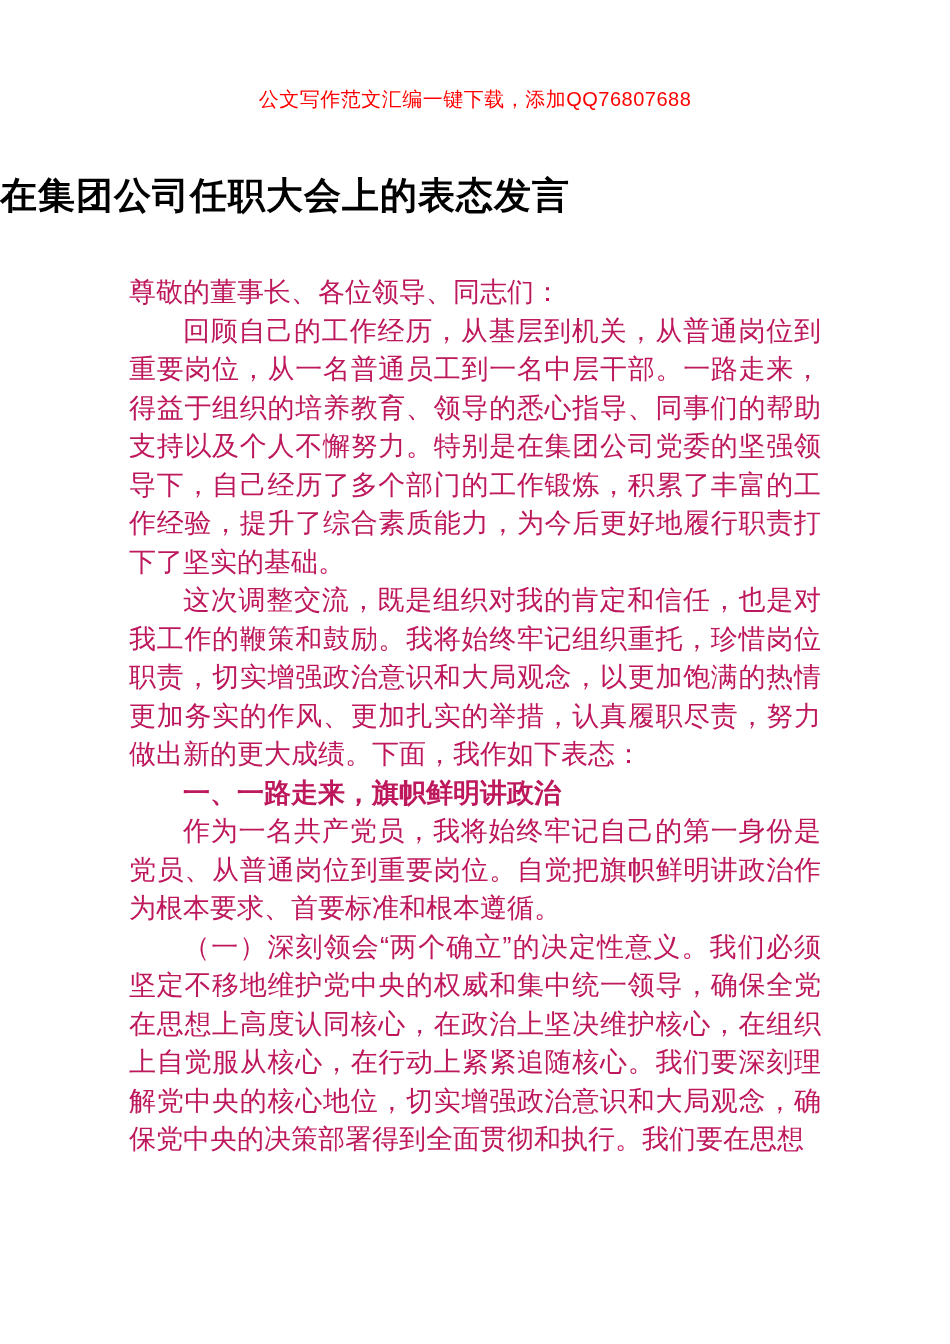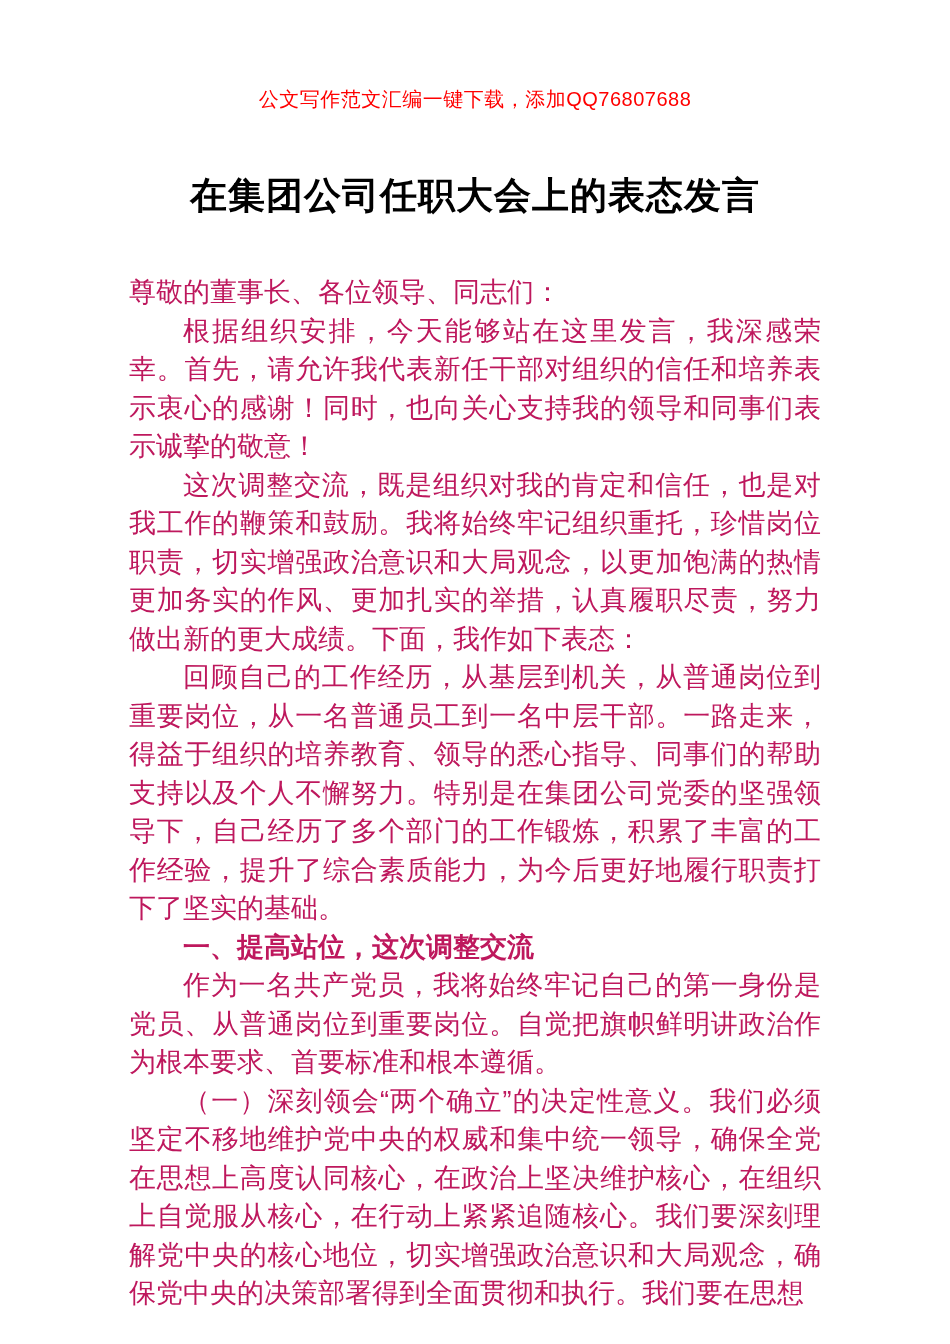--- a/index.html
+++ b/index.html
@@ -21,21 +21,21 @@
   .notice {
     margin-top: 86px;
     text-align: center;
     font-size: 20px;
     letter-spacing: 0.5px;
     color: #ff0000;
     font-weight: 400;
   }
   .doc-title {
     margin: 58px 0 0 0;
-    text-align: center;
+    text-align: left;
     font-size: 37px;
     font-weight: 700;
     letter-spacing: 1px;
     color: #000000;
   }
   .content {
     width: 692px;
     margin: 52px auto 0 auto;
     font-size: 27px;
     line-height: 38.5px;
@@ -56,20 +56,19 @@
 </head>
 <body>
 
 <div class="page">
   <div class="notice" style="color: rgb(255, 0, 0);">公文写作范文汇编一键下载，添加QQ76807688</div>
 
   <h1 class="doc-title">在集团公司任职大会上的表态发言</h1>
 
   <div class="content">
       <p>尊敬的董事长、各位领导、同志们：</p>
-      <p class="indent">根据组织安排，今天能够站在这里发言，我深感荣幸。首先，请允许我代表新任干部对组织的信任和培养表示衷心的感谢！同时，也向关心支持我的领导和同事们表示诚挚的敬意！</p>
+      <p class="indent">回顾自己的工作经历，从基层到机关，从普通岗位到重要岗位，从一名普通员工到一名中层干部。一路走来，得益于组织的培养教育、领导的悉心指导、同事们的帮助支持以及个人不懈努力。特别是在集团公司党委的坚强领导下，自己经历了多个部门的工作锻炼，积累了丰富的工作经验，提升了综合素质能力，为今后更好地履行职责打下了坚实的基础。</p>
       <p class="indent">这次调整交流，既是组织对我的肯定和信任，也是对我工作的鞭策和鼓励。我将始终牢记组织重托，珍惜岗位职责，切实增强政治意识和大局观念，以更加饱满的热情更加务实的作风、更加扎实的举措，认真履职尽责，努力做出新的更大成绩。下面，我作如下表态：</p>
-      <p class="indent">回顾自己的工作经历，从基层到机关，从普通岗位到重要岗位，从一名普通员工到一名中层干部。一路走来，得益于组织的培养教育、领导的悉心指导、同事们的帮助支持以及个人不懈努力。特别是在集团公司党委的坚强领导下，自己经历了多个部门的工作锻炼，积累了丰富的工作经验，提升了综合素质能力，为今后更好地履行职责打下了坚实的基础。</p>
-      <p class="indent bold">一、提高站位，这次调整交流</p>
+      <p class="indent bold">一、一路走来，旗帜鲜明讲政治</p>
       <p class="indent">作为一名共产党员，我将始终牢记自己的第一身份是党员、从普通岗位到重要岗位。自觉把旗帜鲜明讲政治作为根本要求、首要标准和根本遵循。</p>
       <p class="indent">（一）深刻领会“两个确立”的决定性意义。我们必须坚定不移地维护党中央的权威和集中统一领导，确保全党在思想上高度认同核心，在政治上坚决维护核心，在组织上自觉服从核心，在行动上紧紧追随核心。我们要深刻理解党中央的核心地位，切实增强政治意识和大局观念，确保党中央的决策部署得到全面贯彻和执行。我们要在思想</p>
     </div>
 </div>
 
 </body></html>

